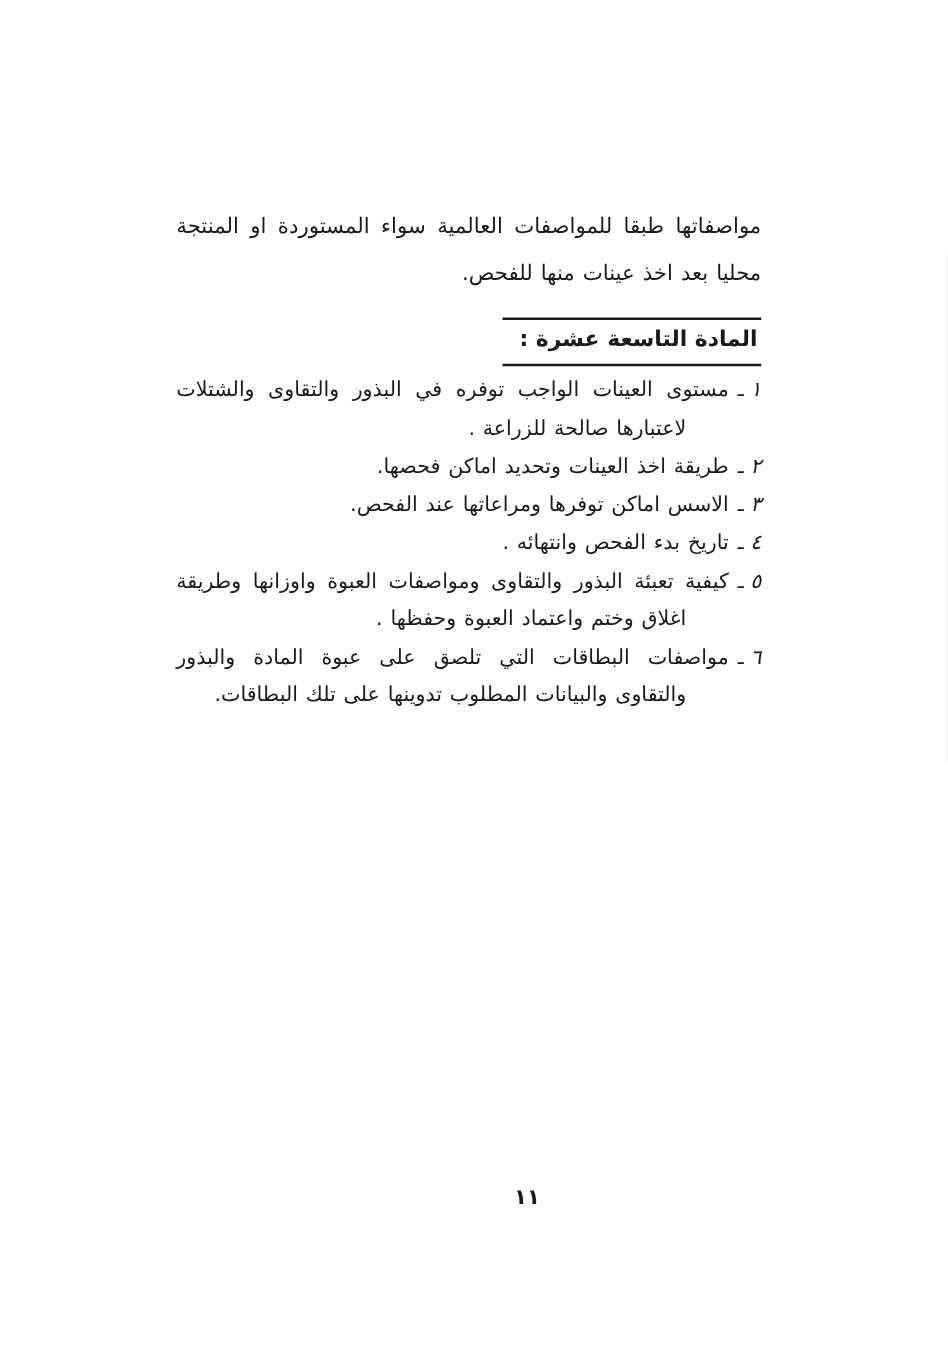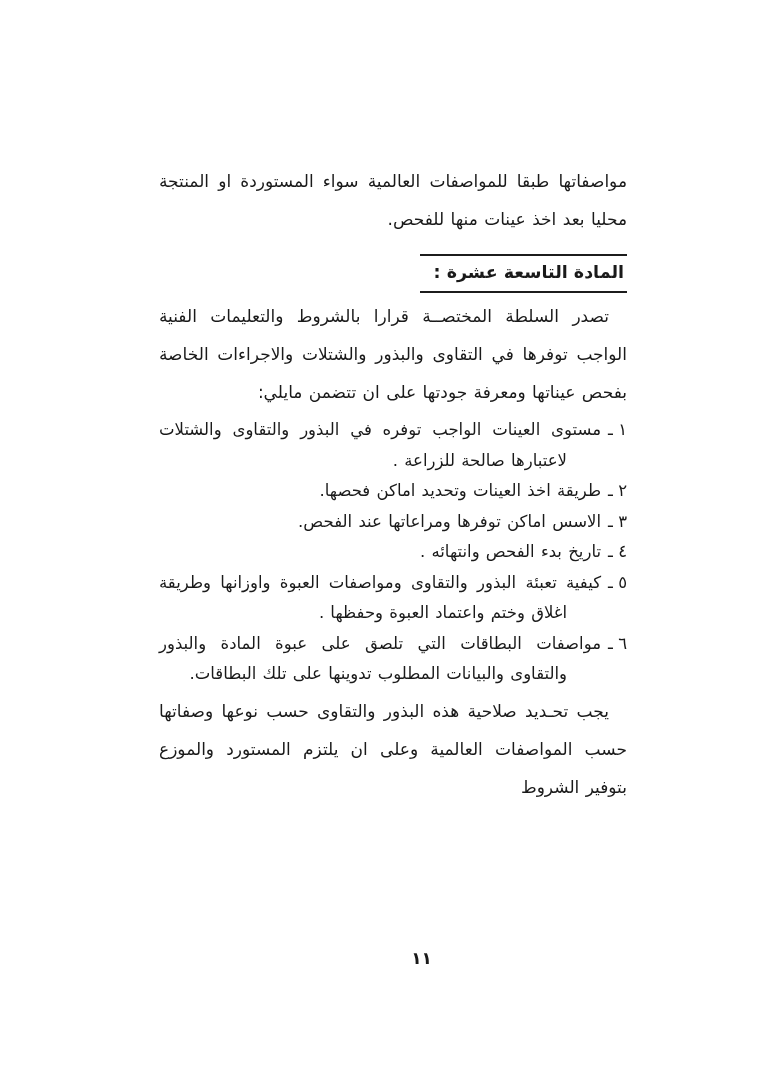--- a/index.html
+++ b/index.html
@@ -13,21 +13,21 @@
     margin: 0 auto;
     background: #ffffff;
     color: #1a1a1a;
     direction: rtl;
     overflow: hidden;
   }
 
   .content {
     position: absolute;
     top: 162px;
-    right: 131px;
+    right: 149px;
     width: 468px;
     text-align: justify;
   }
 
   .para {
     font-size: 17px;
     line-height: 38px;
     text-align: justify;
     word-spacing: 1px;
   }
@@ -54,20 +54,21 @@
   .list-item {
     display: flex;
     align-items: flex-start;
     font-size: 16.5px;
     line-height: 30.5px;
   }
   .list-item .marker {
     flex: 0 0 auto;
     white-space: nowrap;
     padding-left: 7px;
+    font-style: italic;
   }
   .list-item .item-text {
     flex: 1 1 auto;
     text-align: justify;
     padding-right: 34px;
     text-indent: -34px;
     word-spacing: 1px;
   }
 
   .page-number {
@@ -84,21 +85,20 @@
 
 <div class="page">
   <div class="content">
 
     <p class="para">مواصفاتها طبقا للمواصفات العالمية سواء المستوردة او المنتجة محليا بعد اخذ عينات منها للفحص.</p>
 
     <div class="heading-wrap">
       <h2 class="article-heading">المادة التاسعة عشرة :</h2>
     </div>
 
-    <p class="para indent mt">تصدر السلطة المختصــة قرارا بالشروط والتعليمات الفنية الواجب توفرها في التقاوى والبذور والشتلات والاجراءات الخاصة بفحص عيناتها ومعرفة جودتها على ان تتضمن مايلي:</p>
 
     <div class="list">
 
       <div class="list-item">
         <span class="marker">١ ـ</span>
         <div class="item-text">مستوى العينات الواجب توفره في البذور والتقاوى والشتلات لاعتبارها صالحة للزراعة .</div>
       </div>
 
       <div class="list-item">
         <span class="marker">٢ ـ</span>
@@ -121,18 +121,17 @@
       </div>
 
       <div class="list-item">
         <span class="marker">٦ ـ</span>
         <div class="item-text">مواصفات البطاقات التي تلصق على عبوة المادة والبذور والتقاوى والبيانات المطلوب تدوينها على تلك البطاقات.</div>
       </div>
 
     </div>
 
 
-    <p class="para indent mt">يجب تحـديد صلاحية هذه البذور والتقاوى حسب نوعها وصفاتها حسب المواصفات العالمية وعلى ان يلتزم المستورد والموزع بتوفير الشروط</p>
 
   </div>
 
   <div class="page-number">١١</div>
 </div>
 
 </body></html>

